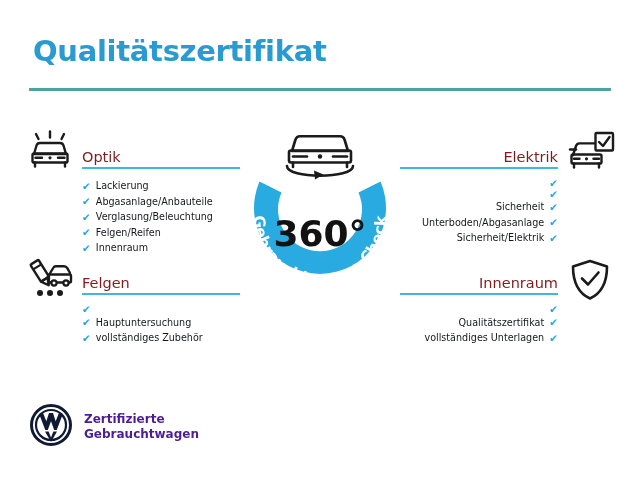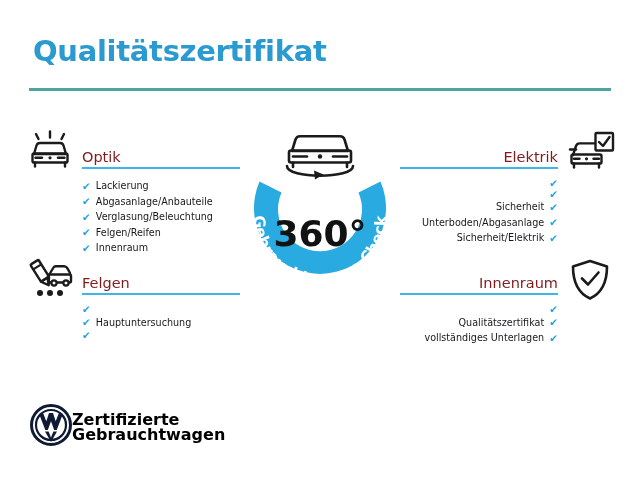--- a/index.html
+++ b/index.html
@@ -127,23 +127,24 @@
   
   #footer {
     position: absolute;
     left: 30px;
     top: 404px;
     display: flex;
     align-items: center;
   }
   #footer .vw-mark { flex: 0 0 auto; }
   #footer .vw-text {
-    font-size: 16px;
+    margin-left: 12px;
+    font-size: 12px;
     font-weight: bold;
-    color: #000000;
+    color: #4c1d95;
     line-height: 15.5px;
     white-space: nowrap;
   }
 </style>
 </head>
 <body>
 
 <div id="page">
 
   <div class="title">Qualitätszertifikat</div>
@@ -305,20 +306,21 @@
       <ul class="items">
         <li>
           <span class="chk">✔</span>
         </li>
         <li>
           <span class="chk">✔</span>
           <span>Hauptuntersuchung</span>
         </li>
         <li>
           <span class="chk">✔</span>
+          <span>vollständiges Zubehör</span>
         </li>
       </ul>
     </div>
   </div>
 
   <div class="section sec-right" id="sec-garantie">
     <div class="sec-head">
       <div class="sec-title">Innenraum</div>
       <div class="sec-rule"></div>
     </div>

